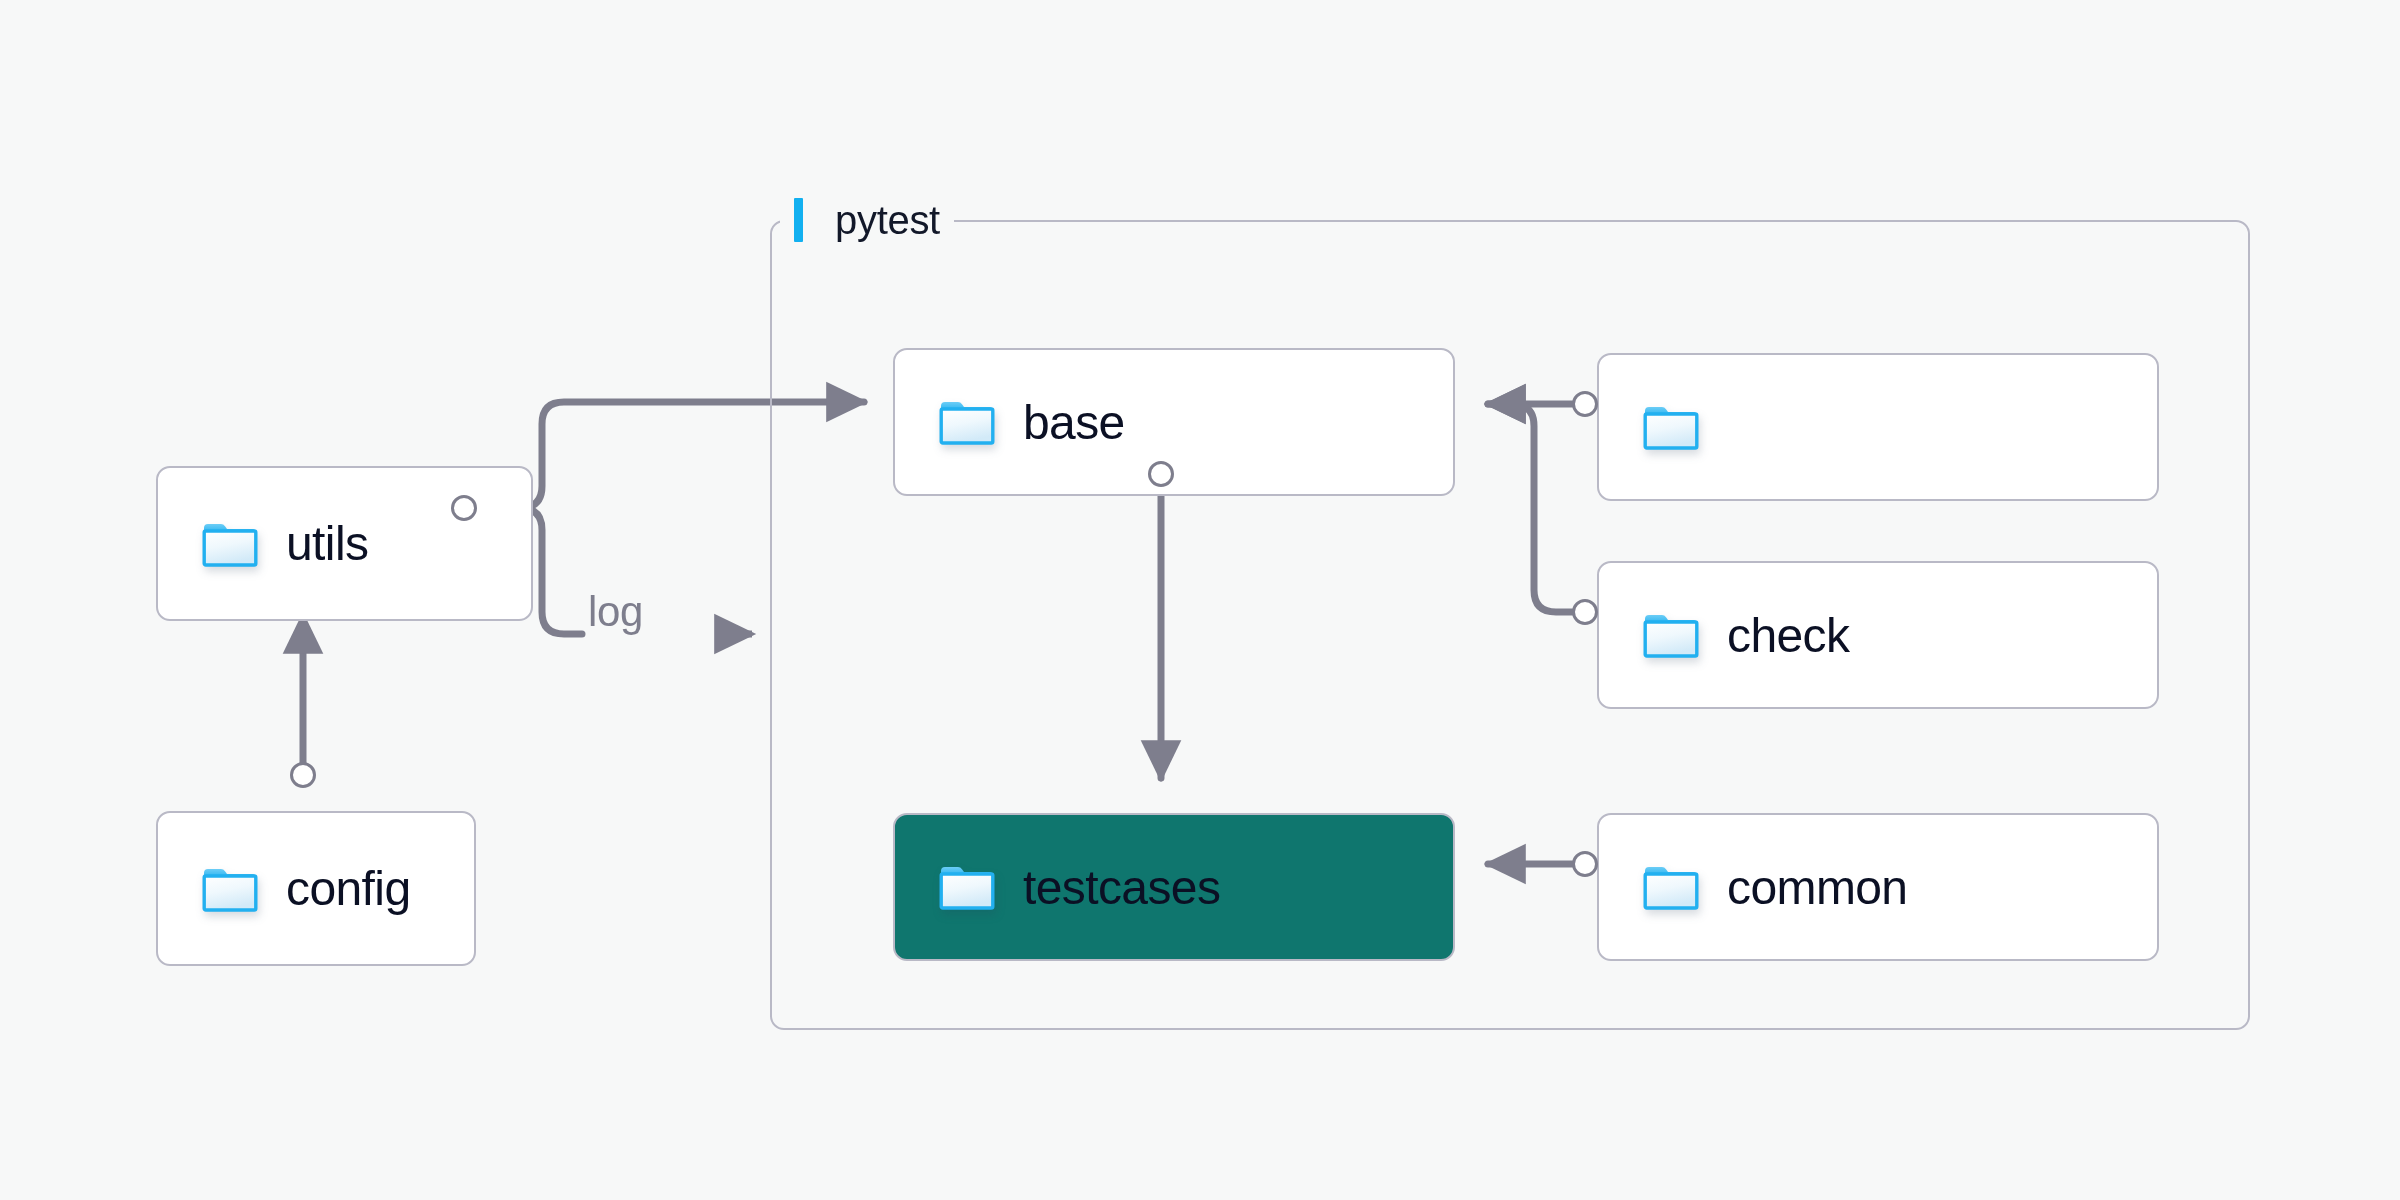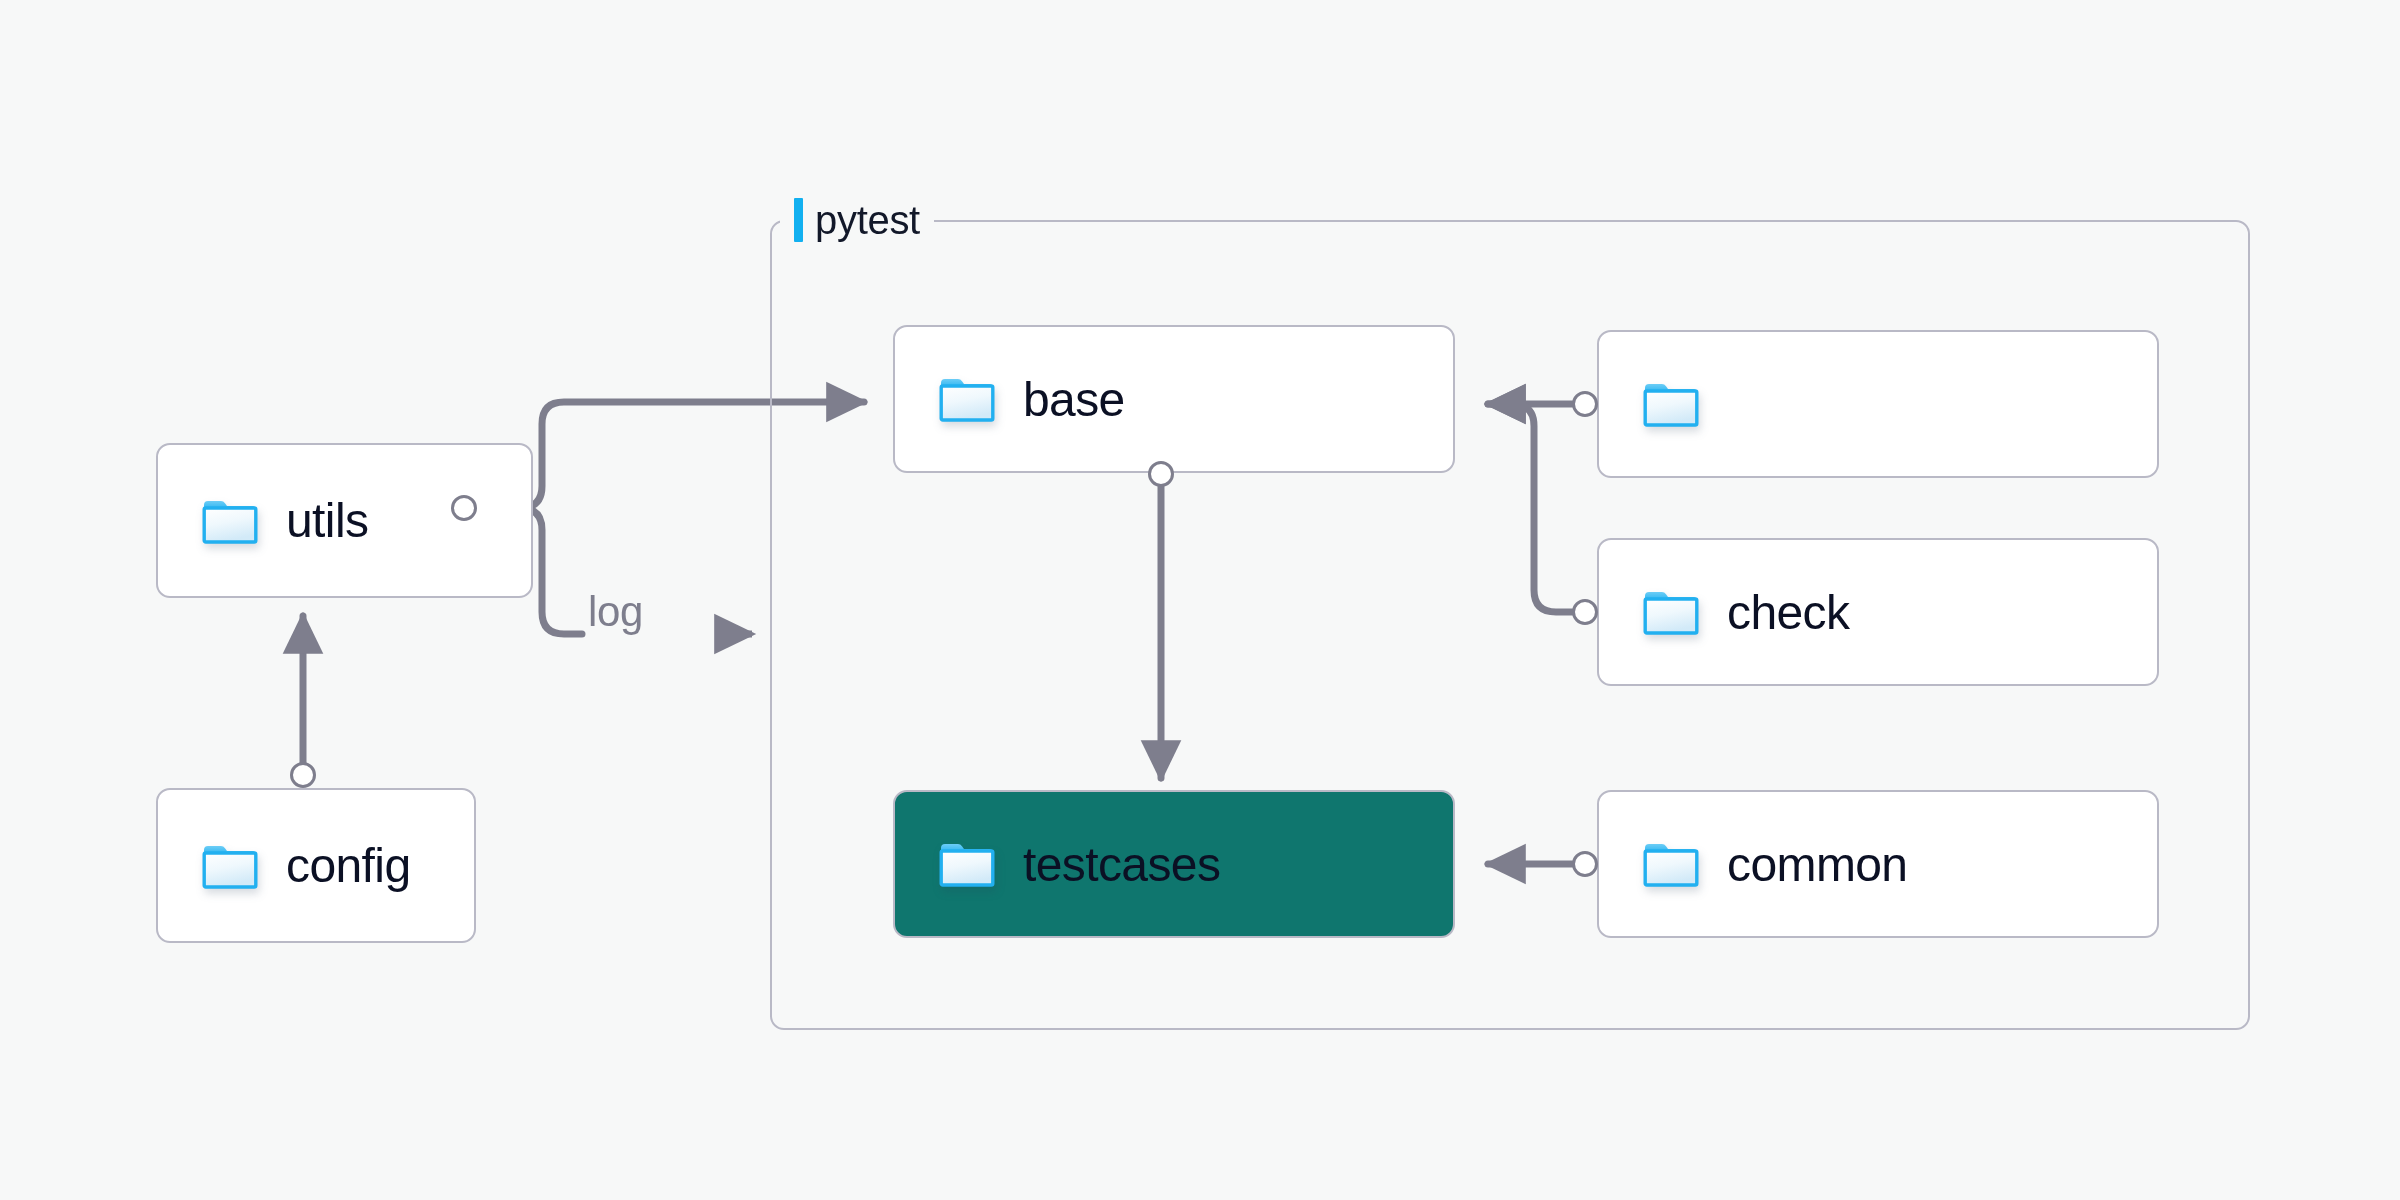--- a/index.html
+++ b/index.html
@@ -33,21 +33,21 @@
     position: absolute;
     box-sizing: border-box;
     border: 2px solid #b9b9c6;
     border-radius: 14px;
     background: transparent;
   }
   .group-label {
     position: absolute;
     display: flex;
     align-items: center;
-    gap: 12px;
+    gap: 32px;
     background: #f7f8f8;
     padding: 0 14px;
     height: 54px;
     line-height: 54px;
   }
   .group-accent {
     display: inline-block;
     width: 9px;
     height: 44px;
     border-radius: 1px;
@@ -63,20 +63,21 @@
   .node {
     position: absolute;
     box-sizing: border-box;
     background: #ffffff;
     border: 2px solid #b9b9c6;
     border-radius: 14px;
     display: flex;
     align-items: center;
     padding-left: 44px;
     gap: 28px;
+    margin-top: 23px;
   }
   .node-label {
     font-size: 48px;
     color: #0b1024;
     letter-spacing: -0.6px;
     white-space: nowrap;
   }
 
   
   .folder-icon {

